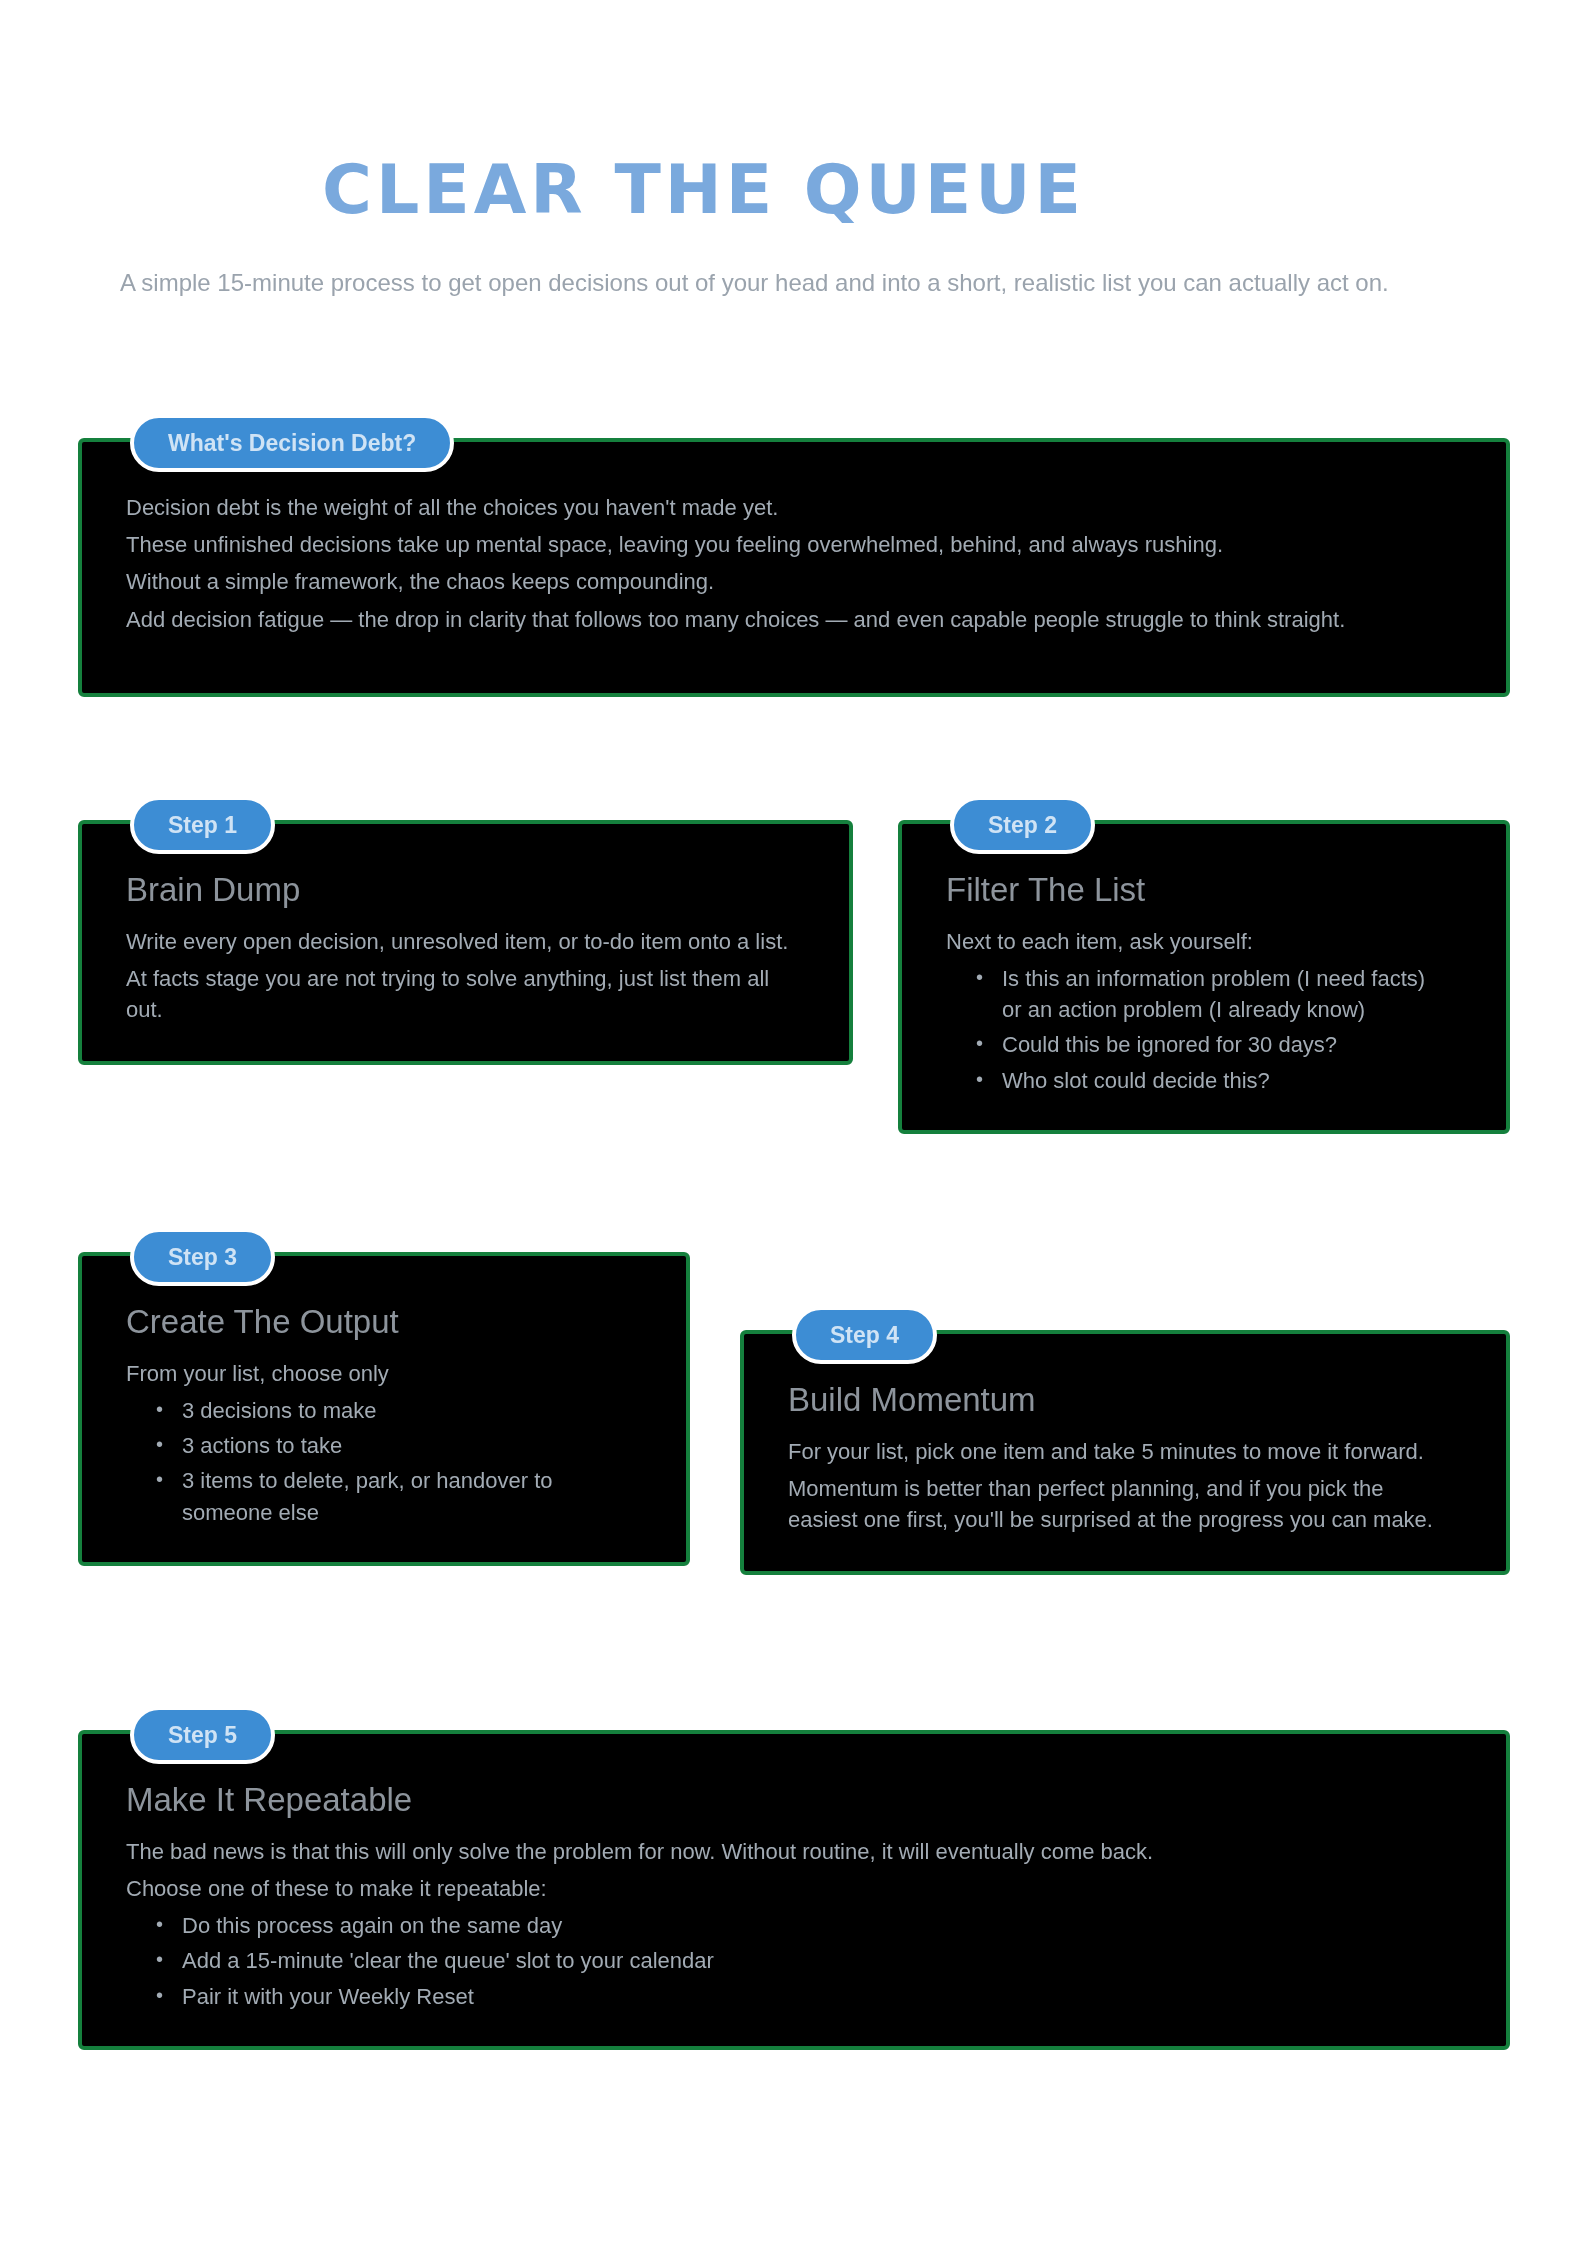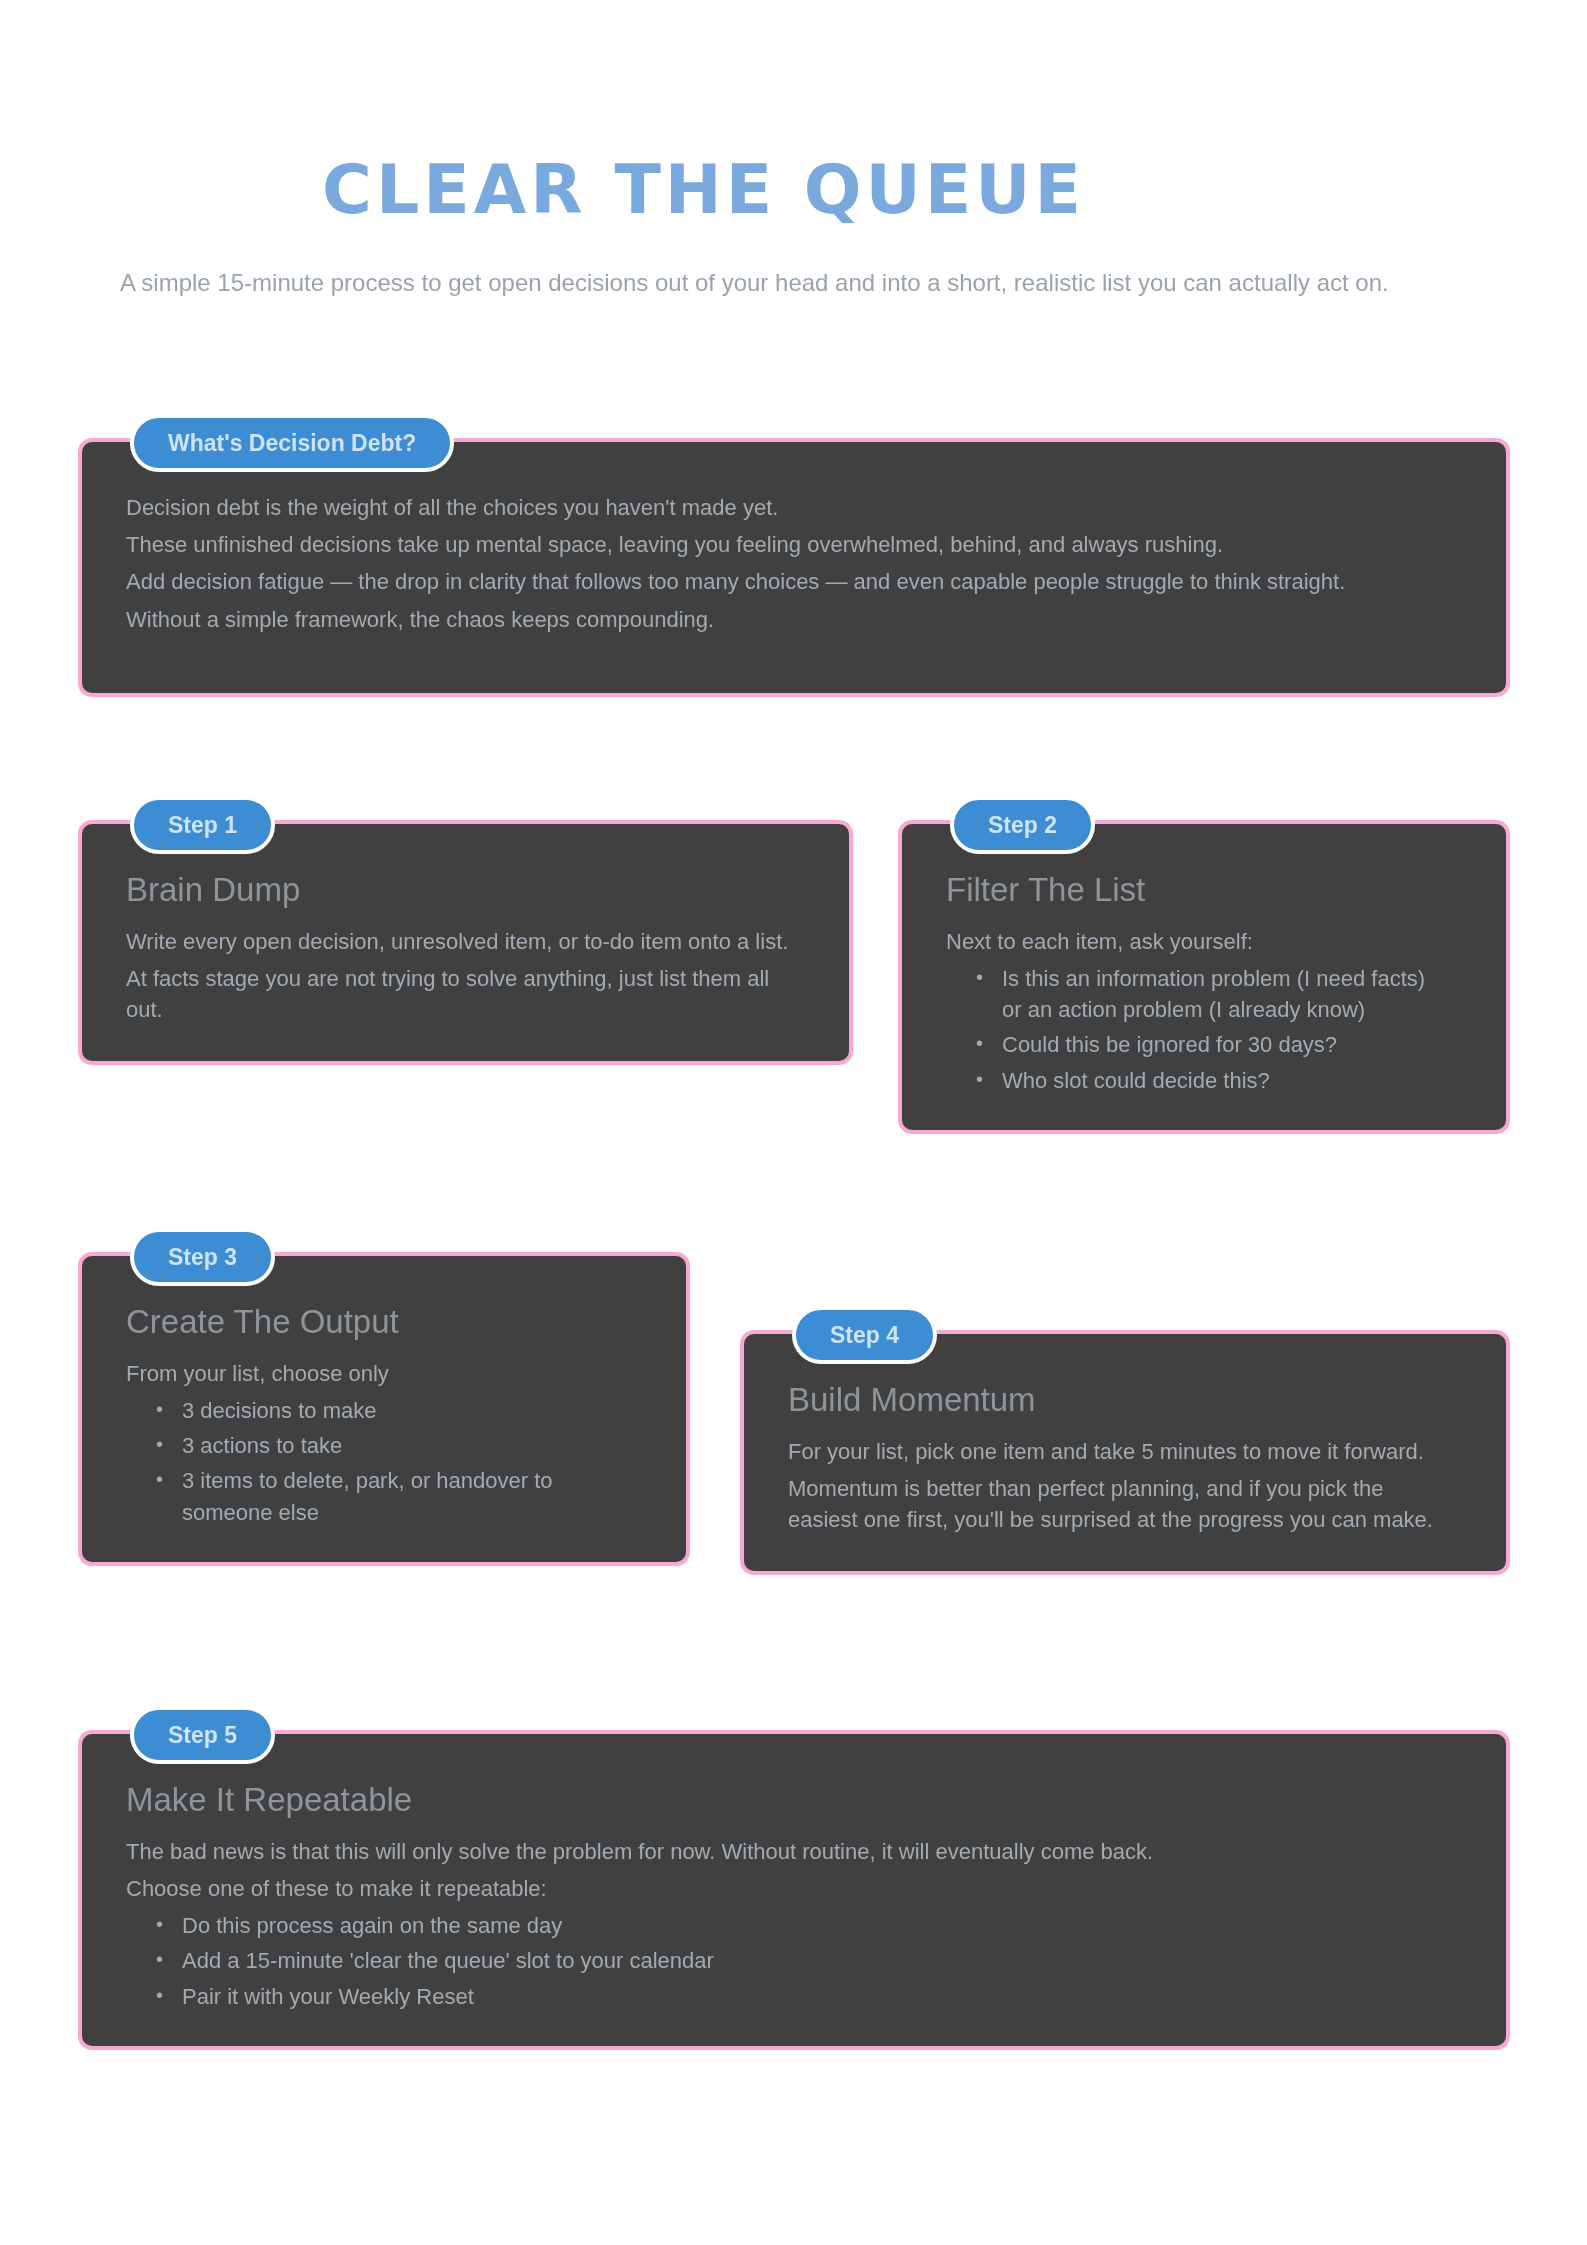--- a/index.html
+++ b/index.html
@@ -47,23 +47,23 @@
     font-size: 24px;
     line-height: 1.42;
     color: #9aa3ad;
     font-weight: 400;
   }
 
   
   .card {
     position: absolute;
     box-sizing: border-box;
-    border: 4px solid #f9a8d4;
-    border-radius: 14px;
-    background: #404040;
+    border: 4px solid #15803d;
+    border-radius: 6px;
+    background: #000000;
   }
 
   .badge {
     position: absolute;
     top: -28px;
     left: 48px;
     background: #3d8dd4;
     color: #cfe3f5;
     border-radius: 30px;
     padding: 12px 34px;
@@ -133,22 +133,22 @@
 <div class="page">
 
   <h1 class="doc-title">CLEAR THE QUEUE</h1>
   <p class="doc-subtitle">A simple 15-minute process to get open decisions out of your head and into a short, realistic list you can actually act on.</p>
 
   <section class="card" id="card-intro">
     <div class="badge">What's Decision Debt?</div>
     <div class="card-inner intro-inner">
       <p class="card-para">Decision debt is the weight of all the choices you haven't made yet.</p>
       <p class="card-para">These unfinished decisions take up mental space, leaving you feeling overwhelmed, behind, and always rushing.</p>
+      <p class="card-para">Without a simple framework, the chaos keeps compounding.</p>
       <p class="card-para">Add decision fatigue — the drop in clarity that follows too many choices — and even capable people struggle to think straight.</p>
-      <p class="card-para">Without a simple framework, the chaos keeps compounding.</p>
     </div>
   </section>
 
   <section class="card" id="card-step1">
     <div class="badge">Step 1</div>
     <div class="card-inner">
       <h2 class="card-heading">Brain Dump</h2>
       <p class="card-para">Write every open decision, unresolved item, or to-do item onto a list.</p>
       <p class="card-para">At facts stage you are not trying to solve anything, just list them all out.</p>
     </div>

